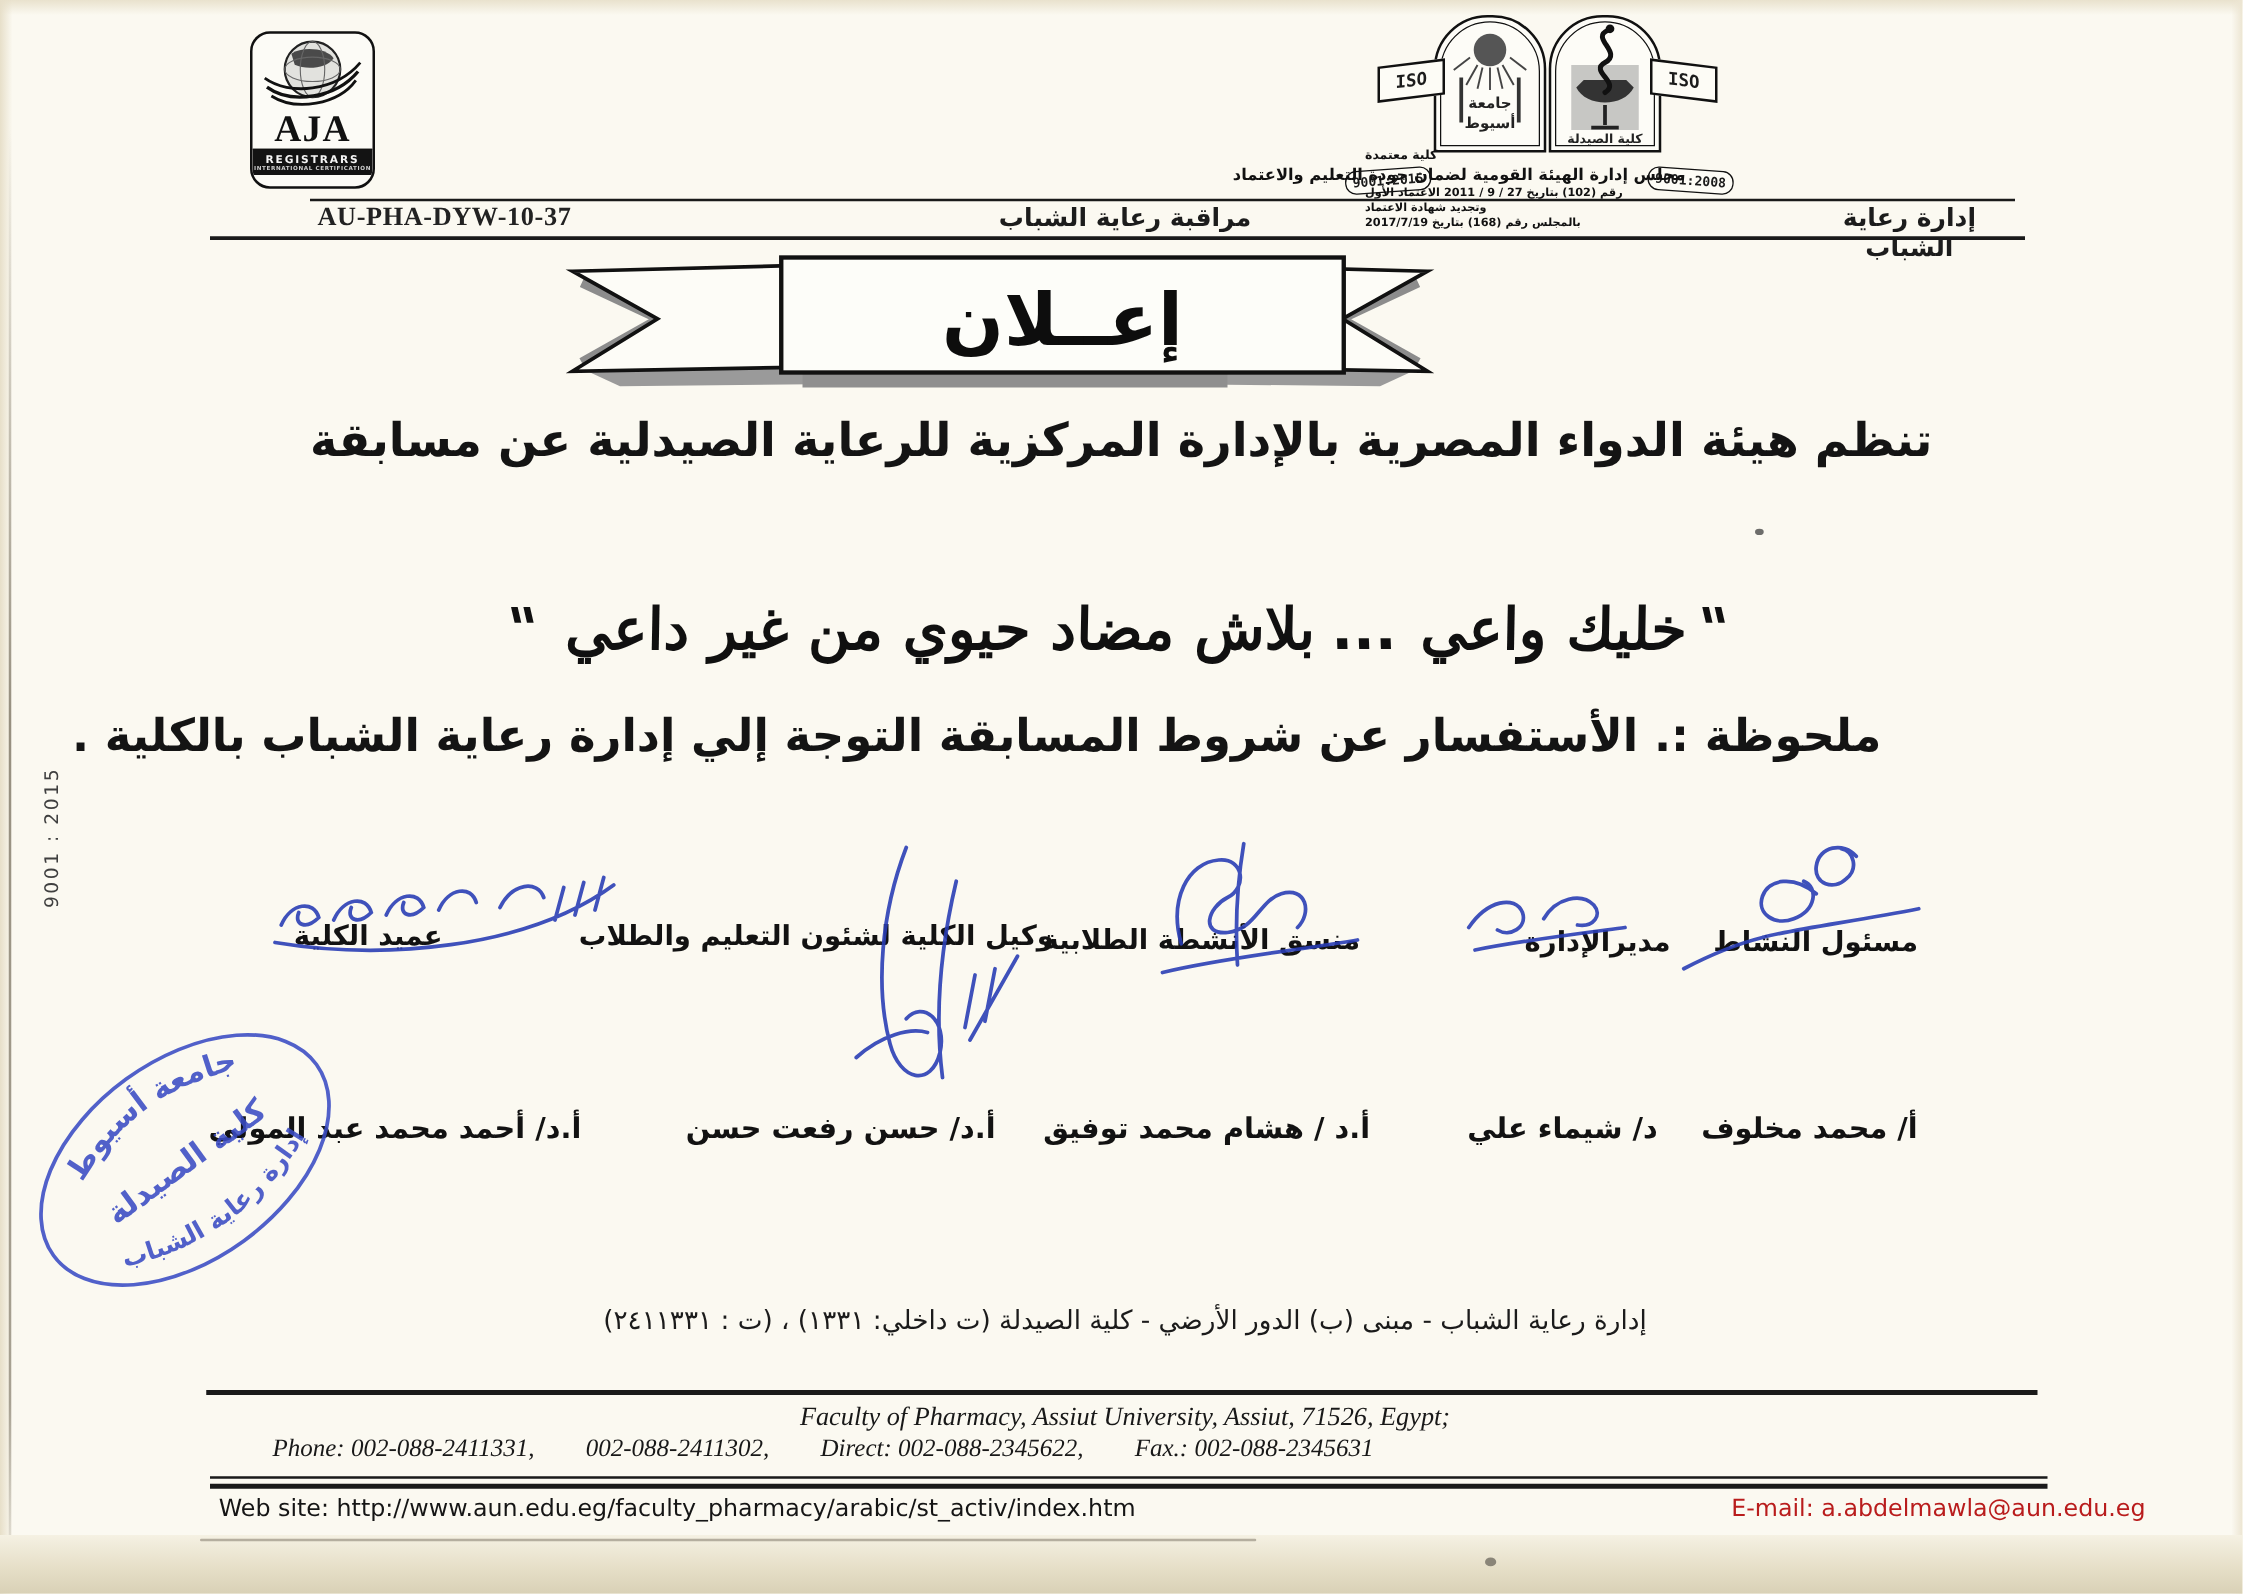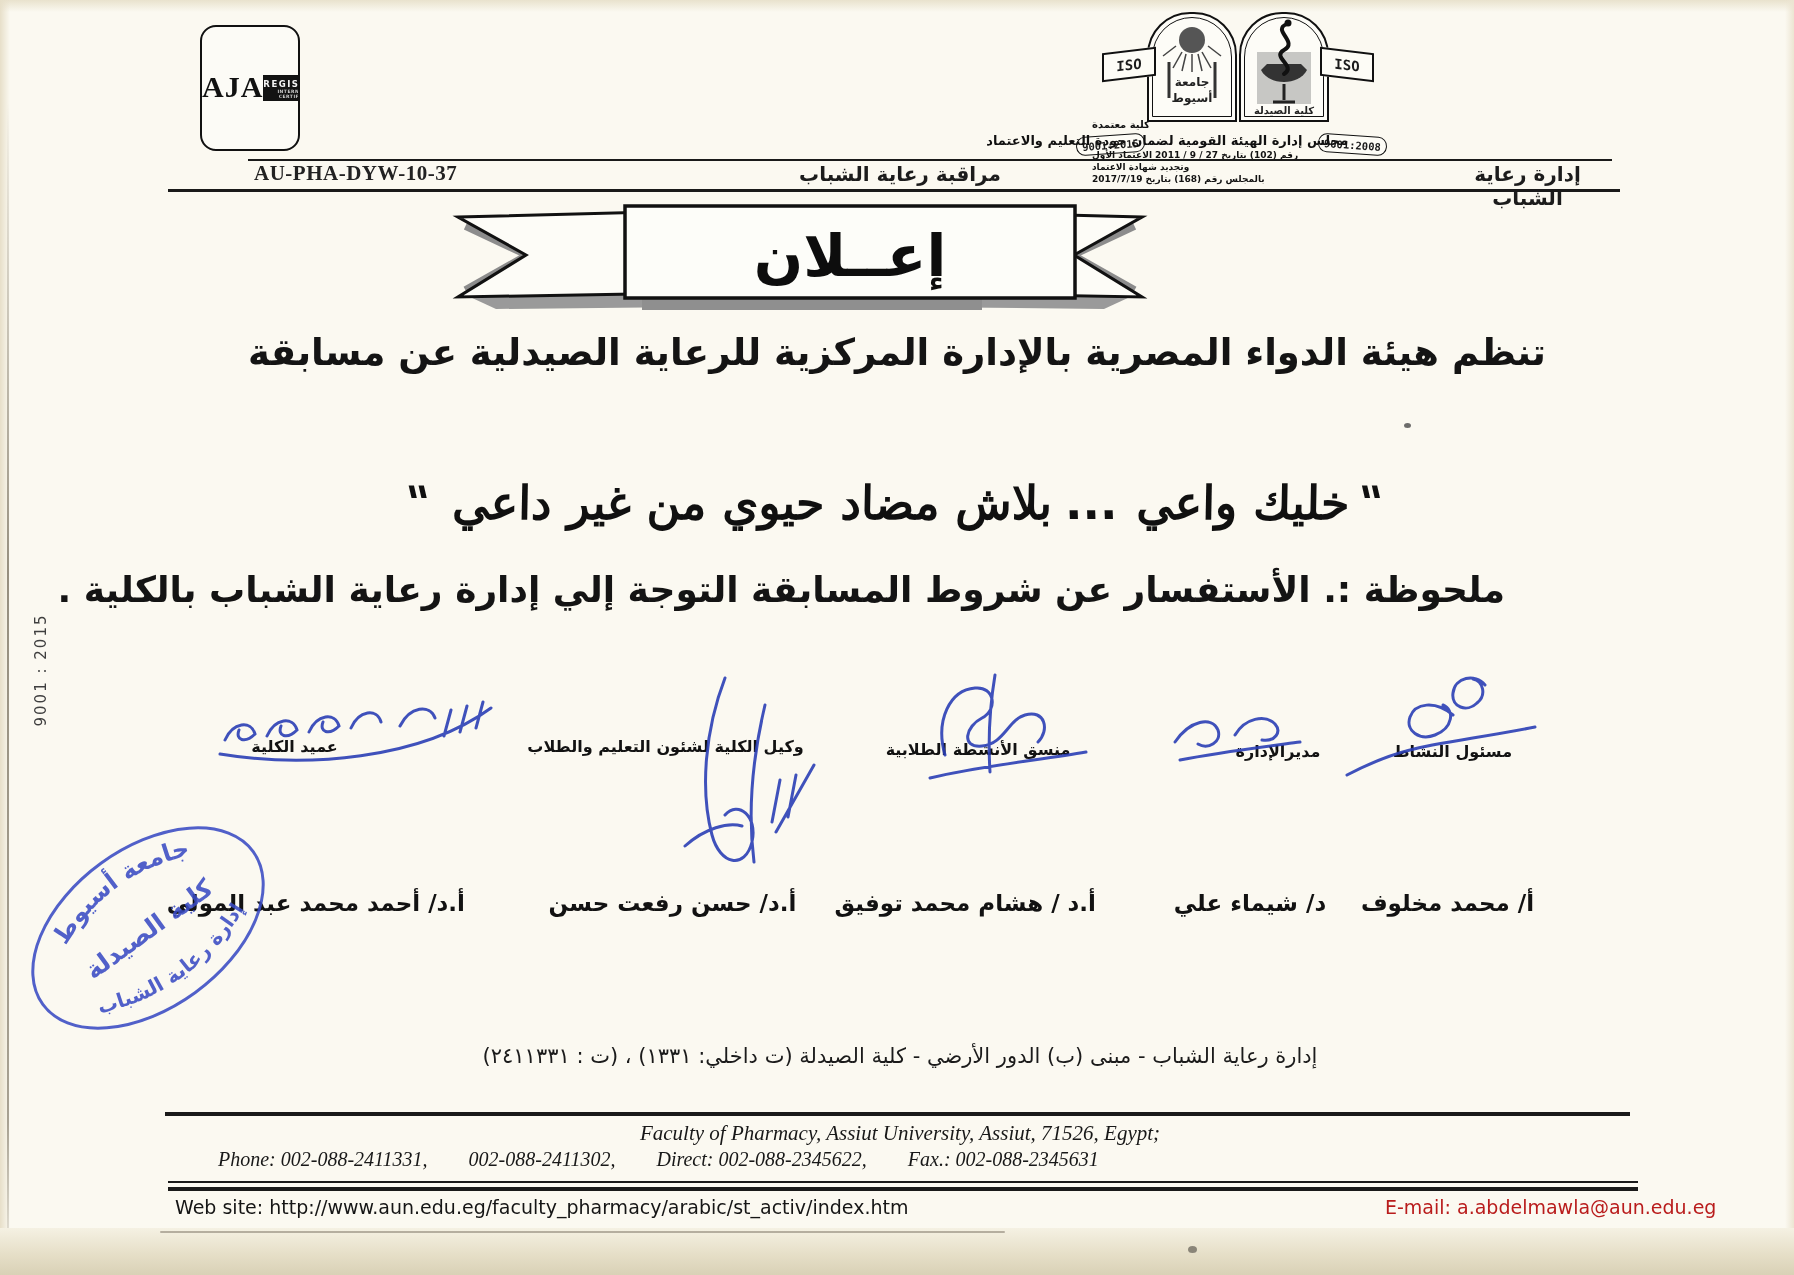--- a/index.html
+++ b/index.html
@@ -18,21 +18,21 @@
   .scan-line-left{left:7px;top:0;width:2px;height:100%;
     background:linear-gradient(180deg,rgba(70,60,40,0) 8%,rgba(70,60,40,.55) 45%,rgba(70,60,40,.45) 88%,rgba(70,60,40,0));}
   .bottom-strip{left:0;top:1228px;width:100%;height:47px;
     background:linear-gradient(180deg,#f5f1e3 0%,#e6dfc8 55%,#d9d1b6 100%);}
   .fold-line{left:160px;top:1231px;width:845px;height:2px;background:#a9a294;opacity:.85;border-radius:2px;}
   .paper-dot{left:1188px;top:1246px;width:9px;height:7px;border-radius:50%;background:#8a8578;}
   .speck{left:1404px;top:423px;width:7px;height:5px;border-radius:50%;background:#4a4a4a;opacity:.8;}
 
   
   .aja-box{left:200px;top:25px;width:96px;height:122px;border:2.5px solid #111;border-radius:16px;
-    background:#fcfbf6;display:flex;flex-direction:row;align-items:center;overflow:hidden;}
+    background:#fcfbf6;display:flex;flex-direction:column;align-items:center;overflow:hidden;}
   .aja-acronym{font-family:"Liberation Serif","DejaVu Serif",serif;font-size:30px;font-weight:bold;
     letter-spacing:1px;line-height:1;margin-top:-2px;color:#111;}
   .aja-bar{width:100%;background:#131313;color:#f5f5f5;text-align:center;
     font-size:8.5px;font-weight:bold;letter-spacing:1.5px;padding:3px 0 2px;border-top:1px solid #111;}
   .aja-bar .sub2{display:block;font-size:4.5px;letter-spacing:.5px;color:#cfcfcf;}
 
   
   .arch{width:86px;height:106px;border:2.5px solid #111;border-radius:43px 43px 0 0;background:#fdfcf7;overflow:hidden;}
   .arch-inner{position:absolute;inset:3px;border:1.5px solid #111;border-radius:40px 40px 0 0;}
   .iso-flag{width:50px;height:25px;border:2px solid #111;background:#fdfcf6;display:flex;align-items:center;justify-content:center;
@@ -55,21 +55,21 @@
   .intro-line{left:120px;top:331px;width:1554px;text-align:center;font-size:37px;font-weight:bold;
     letter-spacing:0;color:#141414;white-space:nowrap;}
   .slogan-line{left:150px;top:476px;width:1494px;text-align:center;font-size:46px;font-weight:bold;font-style:italic;
     transform:skewX(13deg);color:#101010;white-space:nowrap;}
   .note-line{left:150px;top:569px;width:1355px;text-align:right;font-size:36px;font-weight:bold;color:#141414;white-space:nowrap;}
 
   .side-vert{left:-38px;top:660px;width:160px;height:20px;transform:rotate(-90deg);
     font-size:15px;color:#3f3f3f;text-align:center;letter-spacing:2px;}
 
   
-  .sig-title{font-size:16px;font-weight:bold;text-align:center;white-space:nowrap;color:#121212;}
+  .sig-title{font-size:22px;font-weight:bold;text-align:center;white-space:nowrap;color:#121212;}
   .sig-name{font-size:23px;font-weight:bold;text-align:center;white-space:nowrap;color:#121212;}
   .sig-svg{position:absolute;pointer-events:none;}
 
   
   .foot-ar{left:300px;top:1044px;width:1200px;text-align:center;font-size:21px;color:#1b1b1b;}
   .foot-en{left:300px;top:1121px;width:1200px;text-align:center;
     font-family:"Liberation Serif","DejaVu Serif",serif;font-style:italic;font-size:21px;color:#181818;}
   .foot-phone{left:200px;top:1148px;width:1400px;text-align:left;
     font-family:"Liberation Serif","DejaVu Serif",serif;font-style:italic;font-size:20px;color:#181818;}
   .foot-phone span{margin:0 18px;}

